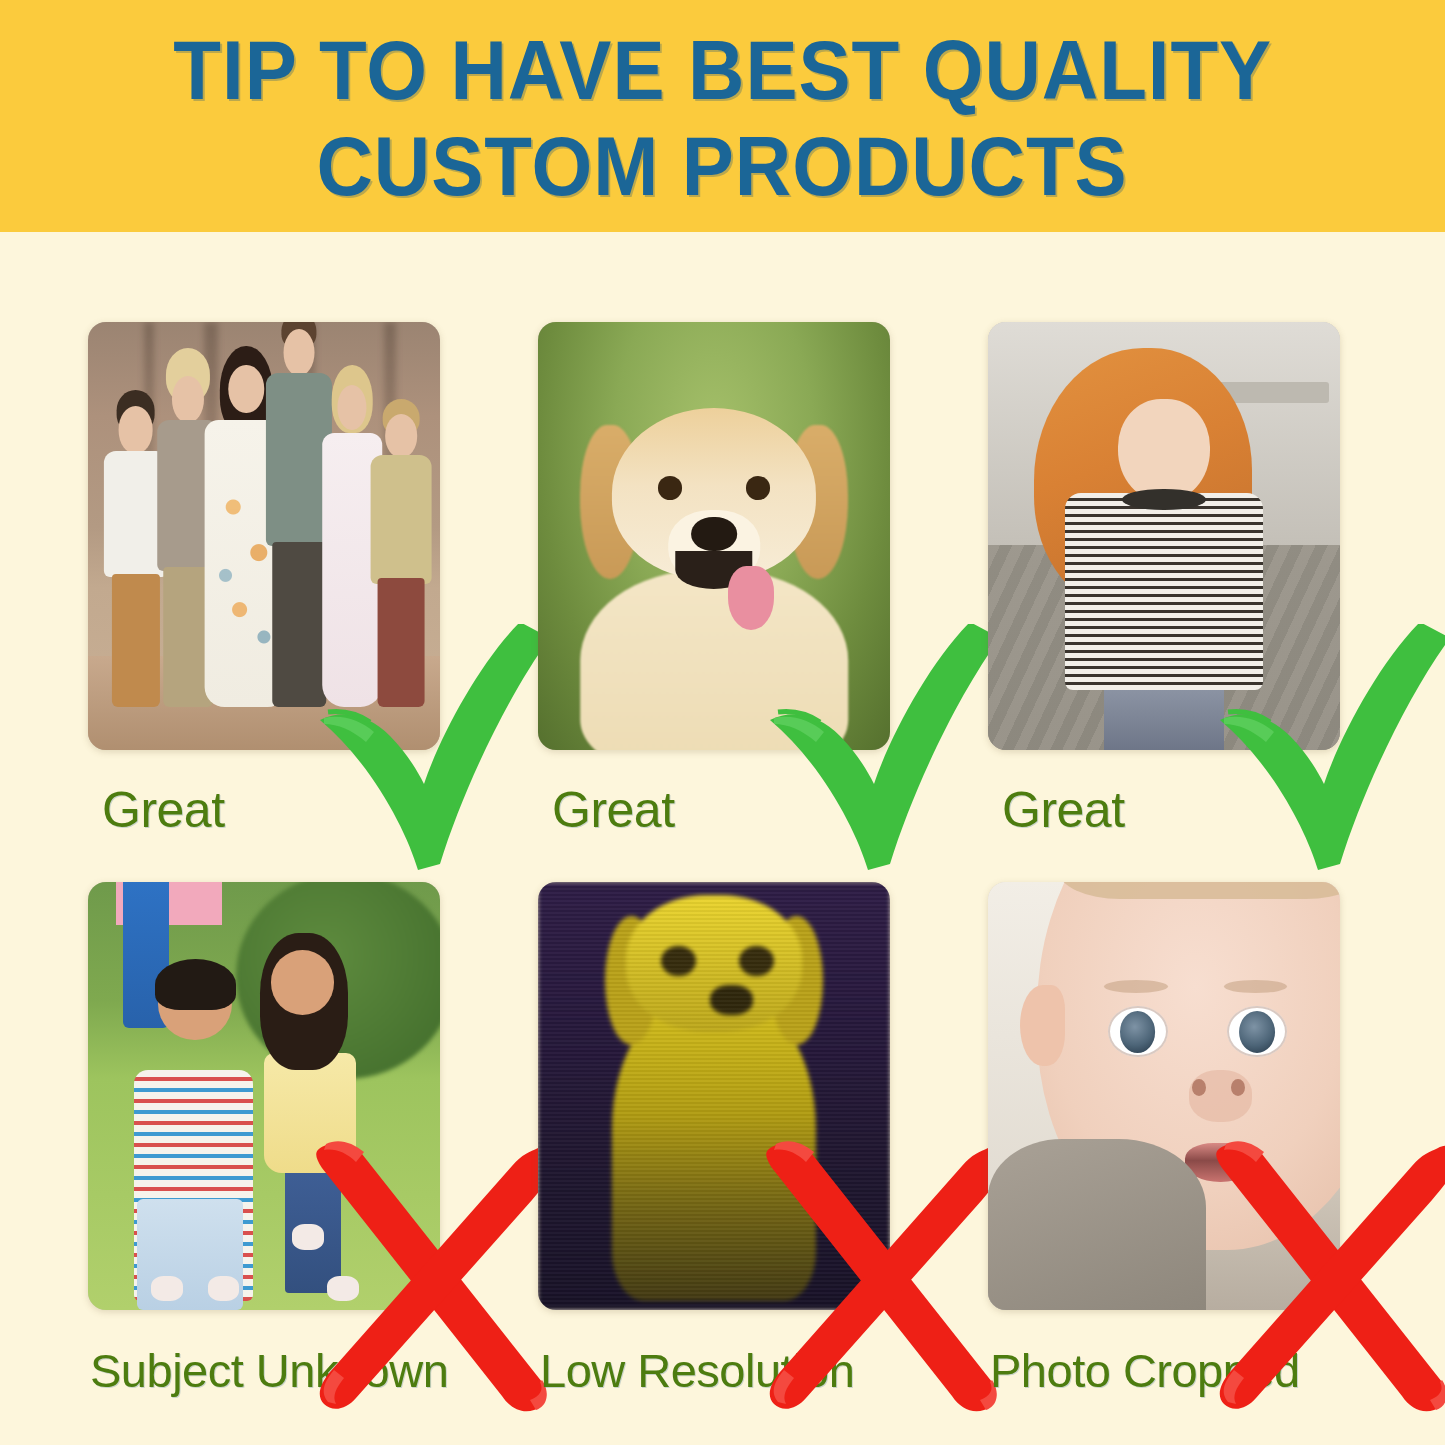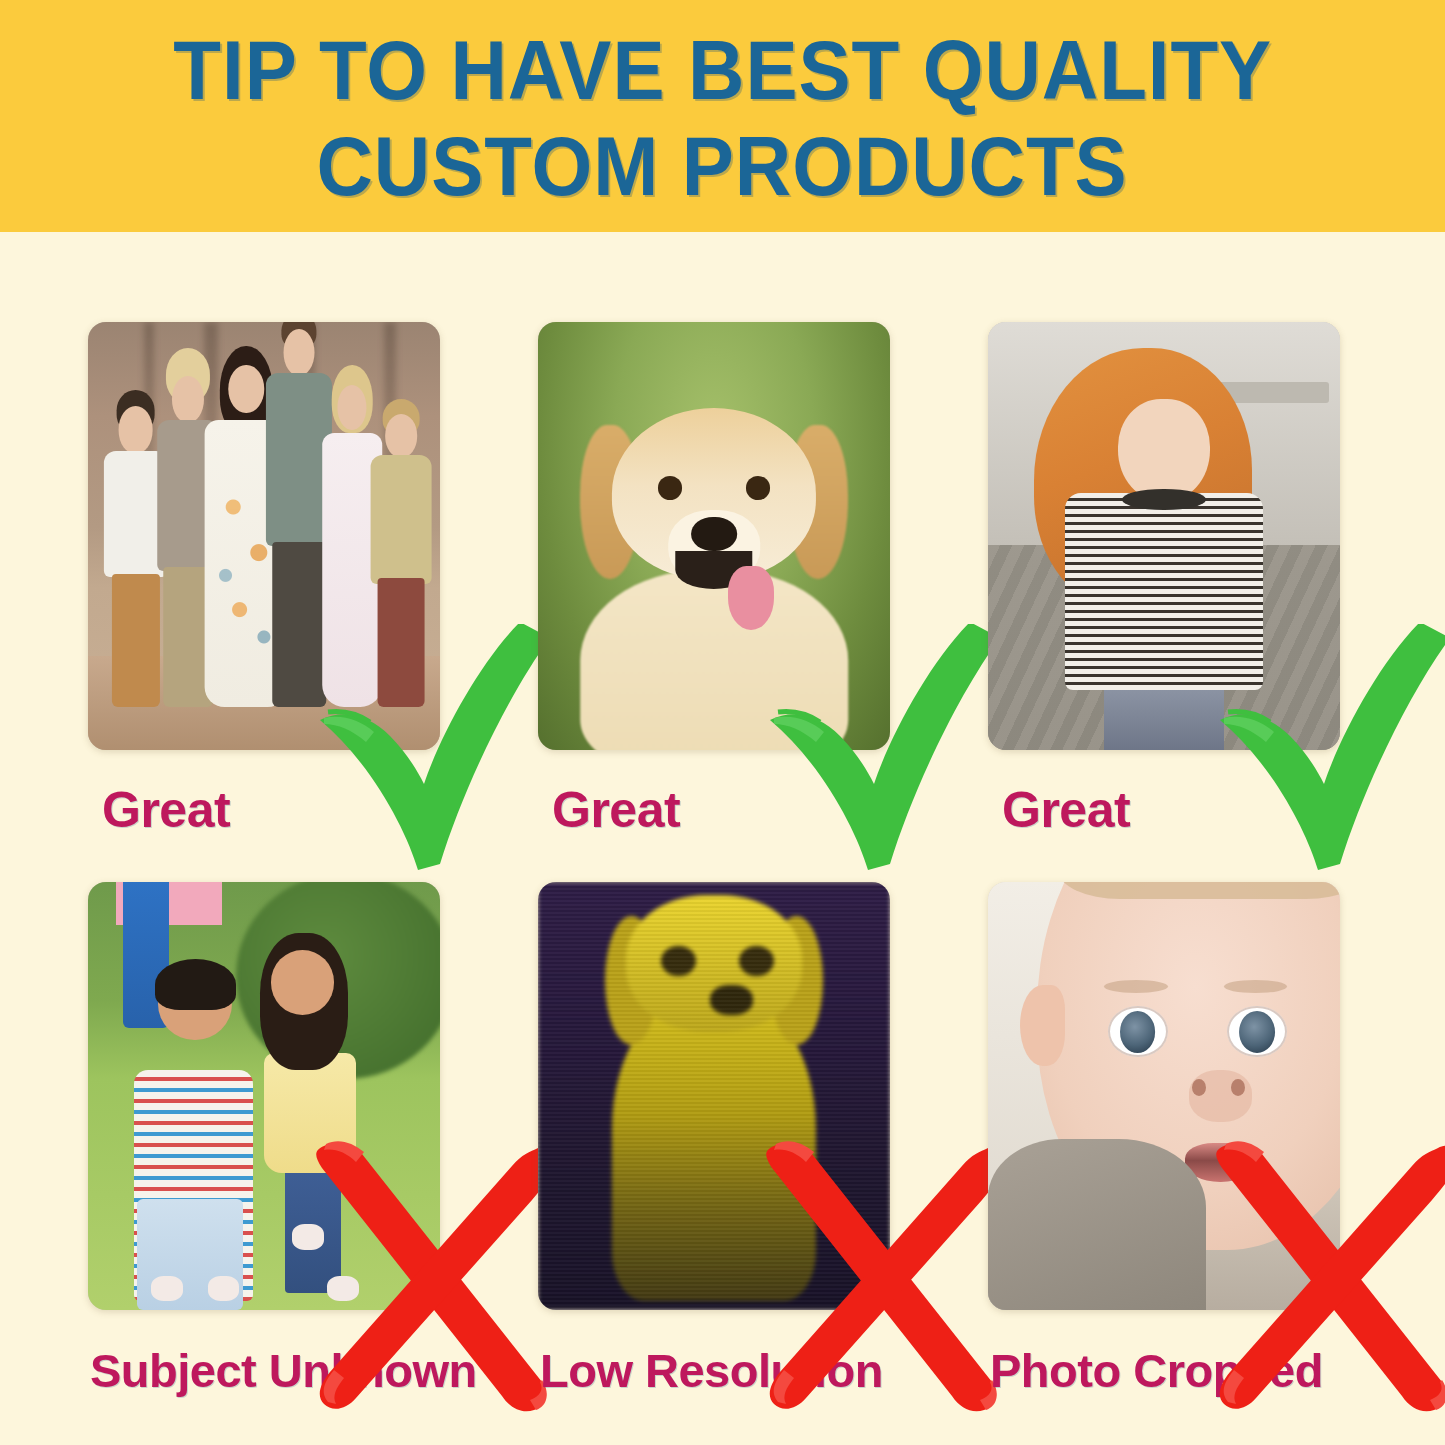--- a/index.html
+++ b/index.html
@@ -81,23 +81,23 @@
   
   .caption-row {
     position: relative;
     margin-top: 14px;
     height: 92px;
     display: flex;
     align-items: center;
   }
   .caption-text {
     font-family: "Liberation Sans", sans-serif;
-    font-weight: bold;
+    font-weight: normal;
     font-size: 50px;
-    color: #be185d;
+    color: #4d7c0f;
     letter-spacing: -0.5px;
     white-space: nowrap;
     text-shadow: 1px 1px 0 rgba(25,90,135,0.22);
   }
   .caption-good { padding-left: 14px; }
   .caption-bad  { padding-left: 2px; font-size: 47px; }
 
   
   .mark {
     position: absolute;

